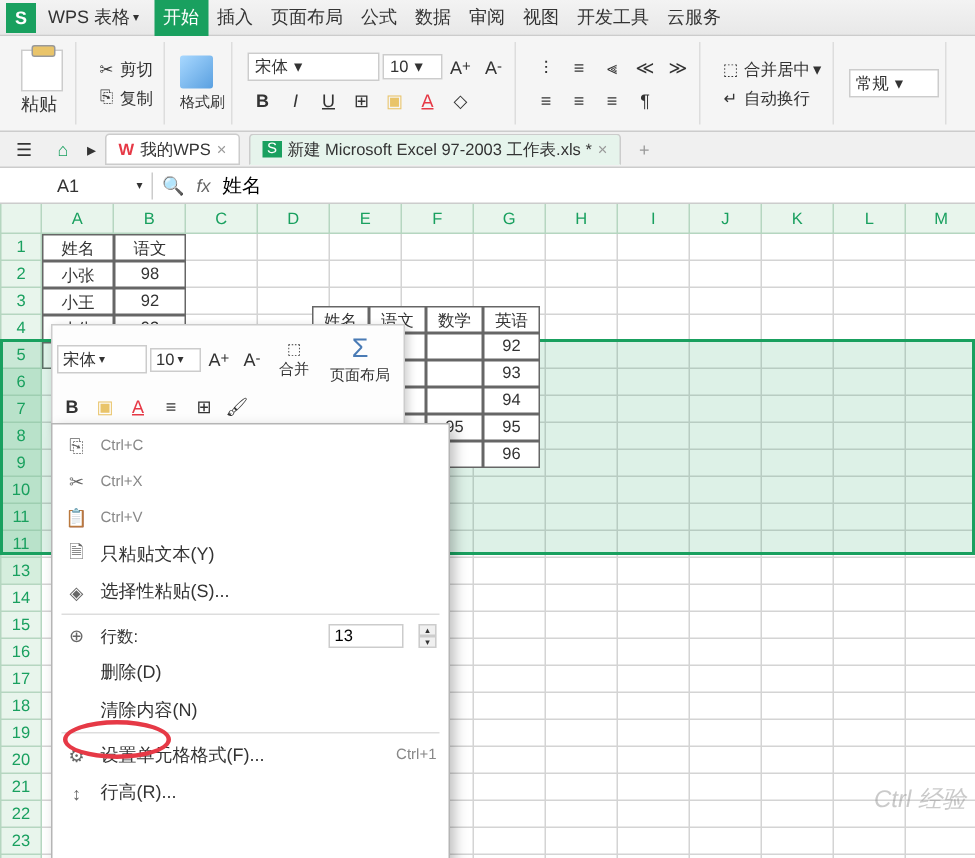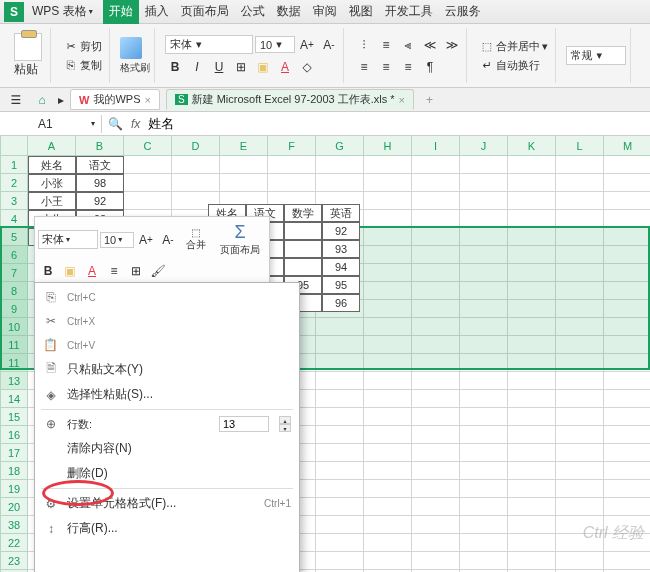--- a/index.html
+++ b/index.html
@@ -235,21 +235,21 @@
     <div class="row-header sel">11</div>
     <div class="row-header sel">11</div>
     <div class="row-header sel">13</div>
     <div class="row-header">14</div>
     <div class="row-header">15</div>
     <div class="row-header">16</div>
     <div class="row-header">17</div>
     <div class="row-header">18</div>
     <div class="row-header">19</div>
     <div class="row-header">20</div>
-    <div class="row-header">38</div>
+    <div class="row-header">21</div>
     <div class="row-header">22</div>
     <div class="row-header">23</div>
     <div class="row-header">24</div>
 
   </div>
   <div class="grid-main">
     <div class="col-headers">
       <div class="col-header colw-a">A</div>
       <div class="col-header colw-b">B</div>
       <div class="col-header colw-c">C</div>
@@ -727,25 +727,25 @@
     <span class="menu-icon">⊕</span>
     <span style="font-size:11px">行数:</span>
     <input class="menu-input" value="13" style="">
     <div class="menu-spin">
         <div class="spin-btn">▴</div>
         <div class="spin-btn">▾</div>
       </div>
   </div>
   <div class="menu-item">
       <span class="menu-icon"></span>
+      <span class="menu-label">删除(D)</span>
+    </div>
+  <div class="menu-item">
+      <span class="menu-icon"></span>
       <span class="menu-label">清除内容(N)</span>
-    </div>
-  <div class="menu-item">
-      <span class="menu-icon"></span>
-      <span class="menu-label">删除(D)</span>
     </div>
   <div class="menu-sep"></div>
   <div class="menu-item">
       <span class="menu-icon">⚙</span>
       <span class="menu-label">设置单元格格式(F)...</span>
       <span class="menu-shortcut">Ctrl+1</span>
     </div>
   <div class="menu-item">
       <span class="menu-icon">↕</span>
       <span class="menu-label">行高(R)...</span>

